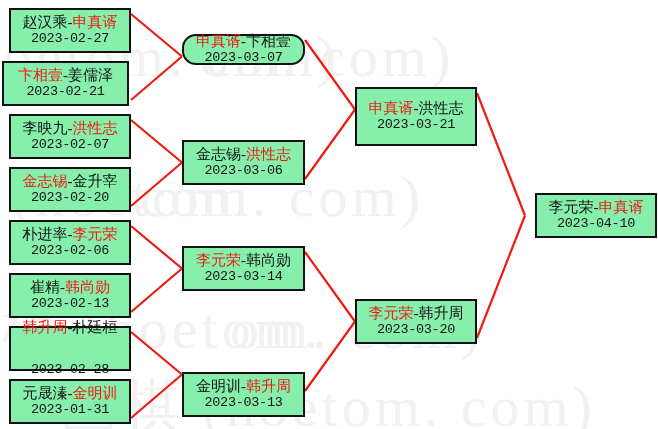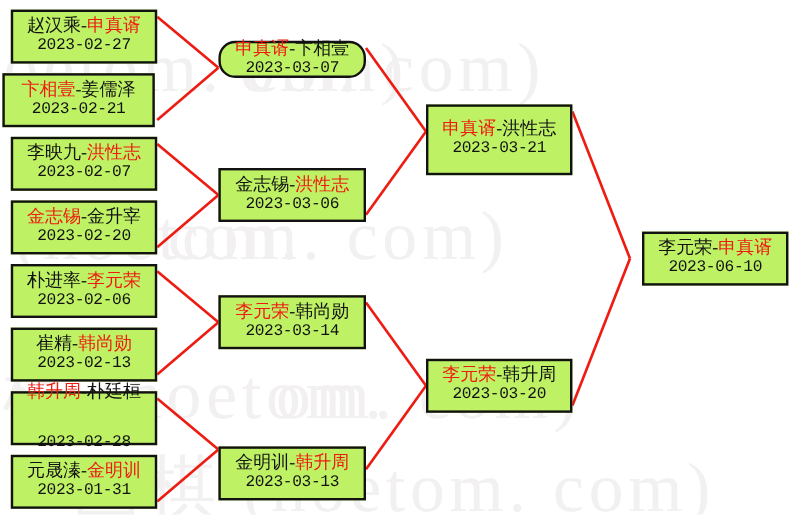--- a/index.html
+++ b/index.html
@@ -54,21 +54,21 @@
     stroke-width: 2.2;
     shape-rendering: geometricPrecision;
   }
 
   
   .match-box {
     position: absolute;
     z-index: 2;
     box-sizing: border-box;
     border: 2px solid #121212;
-    background: #bef264;
+    background: #86efac;
     display: flex;
     flex-direction: column;
     align-items: center;
     justify-content: center;
     padding: 0;
   }
   .match-players {
     font-size: 15px;
     line-height: 1.12;
     color: #121212;
@@ -171,17 +171,17 @@
       <div class="match-box" style="left: 355px; top: 87px; width: 122px; height: 59px;">
         <div class="match-players"><span class="w">申真谞</span><span class="sep">-</span><span class="">洪性志</span></div>
         <div class="match-date">2023-03-21</div>
       </div>
       <div class="match-box" style="left: 355px; top: 299px; width: 122px; height: 45px;">
         <div class="match-players"><span class="w">李元荣</span><span class="sep">-</span><span class="">韩升周</span></div>
         <div class="match-date">2023-03-20</div>
       </div>
       <div class="match-box" style="left: 535px; top: 193px; width: 122px; height: 45px;">
         <div class="match-players"><span class="">李元荣</span><span class="sep">-</span><span class="w">申真谞</span></div>
-        <div class="match-date">2023-06-10</div>
+        <div class="match-date">2023-04-10</div>
       </div>
     </div>
 
 </div>
 
 </body></html>

